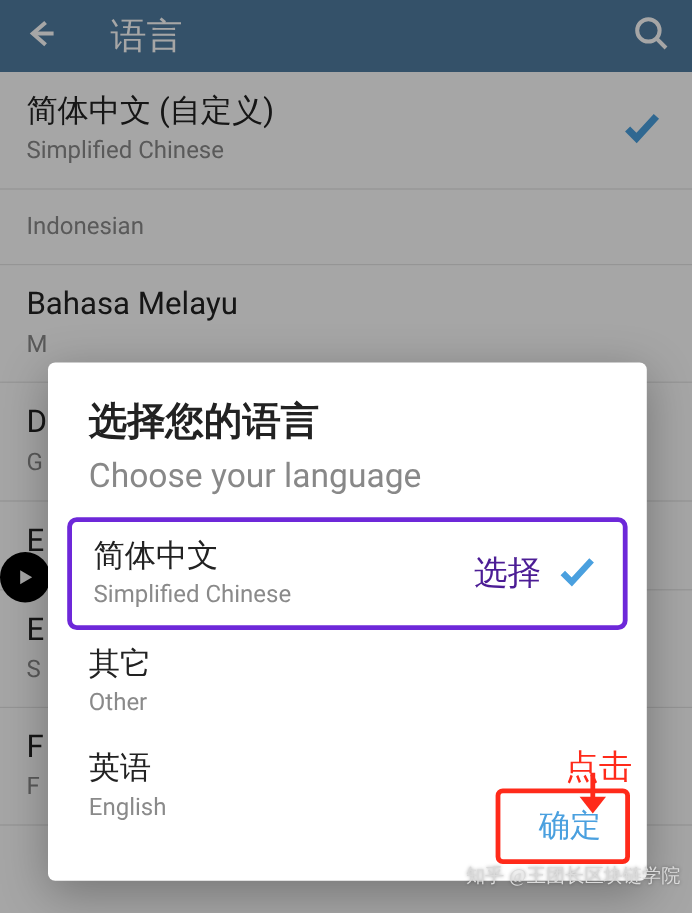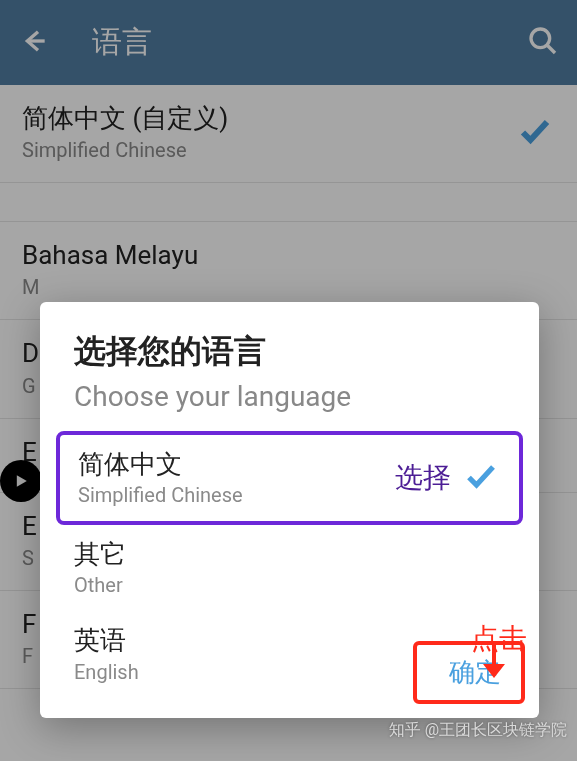--- a/index.html
+++ b/index.html
@@ -13,21 +13,21 @@
     }
     .overlay-dim {
       position: absolute;
       inset: 0;
       background: rgba(0,0,0,0.35);
       z-index: 5;
       pointer-events: none;
     }
     .header {
       background: #517da1;
-      height: 85px;
+      height: 60px;
       display: flex;
       align-items: center;
       padding: 0 18px;
       color: #fff;
     }
     .back-icon { width: 32px; height: 32px; }
     .header-title {
       font-size: 30px;
       margin-left: 42px;
       flex: 1;
@@ -67,21 +67,21 @@
     }
     .play-badge svg { width: 20px; height: 20px; fill: #fff; }
     .dialog {
       position: absolute;
       left: 40px;
       right: 38px;
       top: 302px;
       background: #fff;
       border-radius: 6px;
       z-index: 10;
-      padding-bottom: 20px;
+      padding-bottom: 36px;
       box-shadow: 0 10px 40px rgba(0,0,0,0.3);
     }
     .dialog-header {
       padding: 28px 34px 18px;
     }
     .dialog-title {
       font-size: 32px;
       font-weight: 700;
       color: #222;
       margin-bottom: 6px;
@@ -149,20 +149,21 @@
       margin-left: 12px;
     }
     .watermark {
       position: absolute;
       right: 10px;
       bottom: 20px;
       color: #dadada;
       font-size: 16px;
       z-index: 20;
       text-shadow: 0 0 3px rgba(0,0,0,0.4);
+      font-family: Liberation Serif, serif;
     }
   </style>
 </head>
 <body>
 
 <div class="header">
   <span>
     <svg class="back-icon" viewBox="0 0 24 24" fill="none" stroke="#fff" stroke-width="2.5">
       <path d="M15 5 L7 12 L15 19"></path>
       <path d="M7 12 L20 12"></path>
@@ -184,20 +185,21 @@
       <div class="sub">Simplified Chinese</div>
     </div>
     <span>
       <svg class="check-icon" viewBox="0 0 24 24" fill="none" stroke="currentColor" stroke-width="4">
         <path d="M4 13 L9 18 L20 6"></path>
       </svg>
     </span>
   </div>
   <div class="list-item">
     <div class="texts">
+      <div class="sub">Indonesian</div>
     </div>
   </div>
   <div class="list-item">
     <div class="texts">
       <div class="name">Bahasa Melayu</div>
       <div class="sub">M</div>
     </div>
   </div>
   <div class="list-item">
     <div class="texts">

